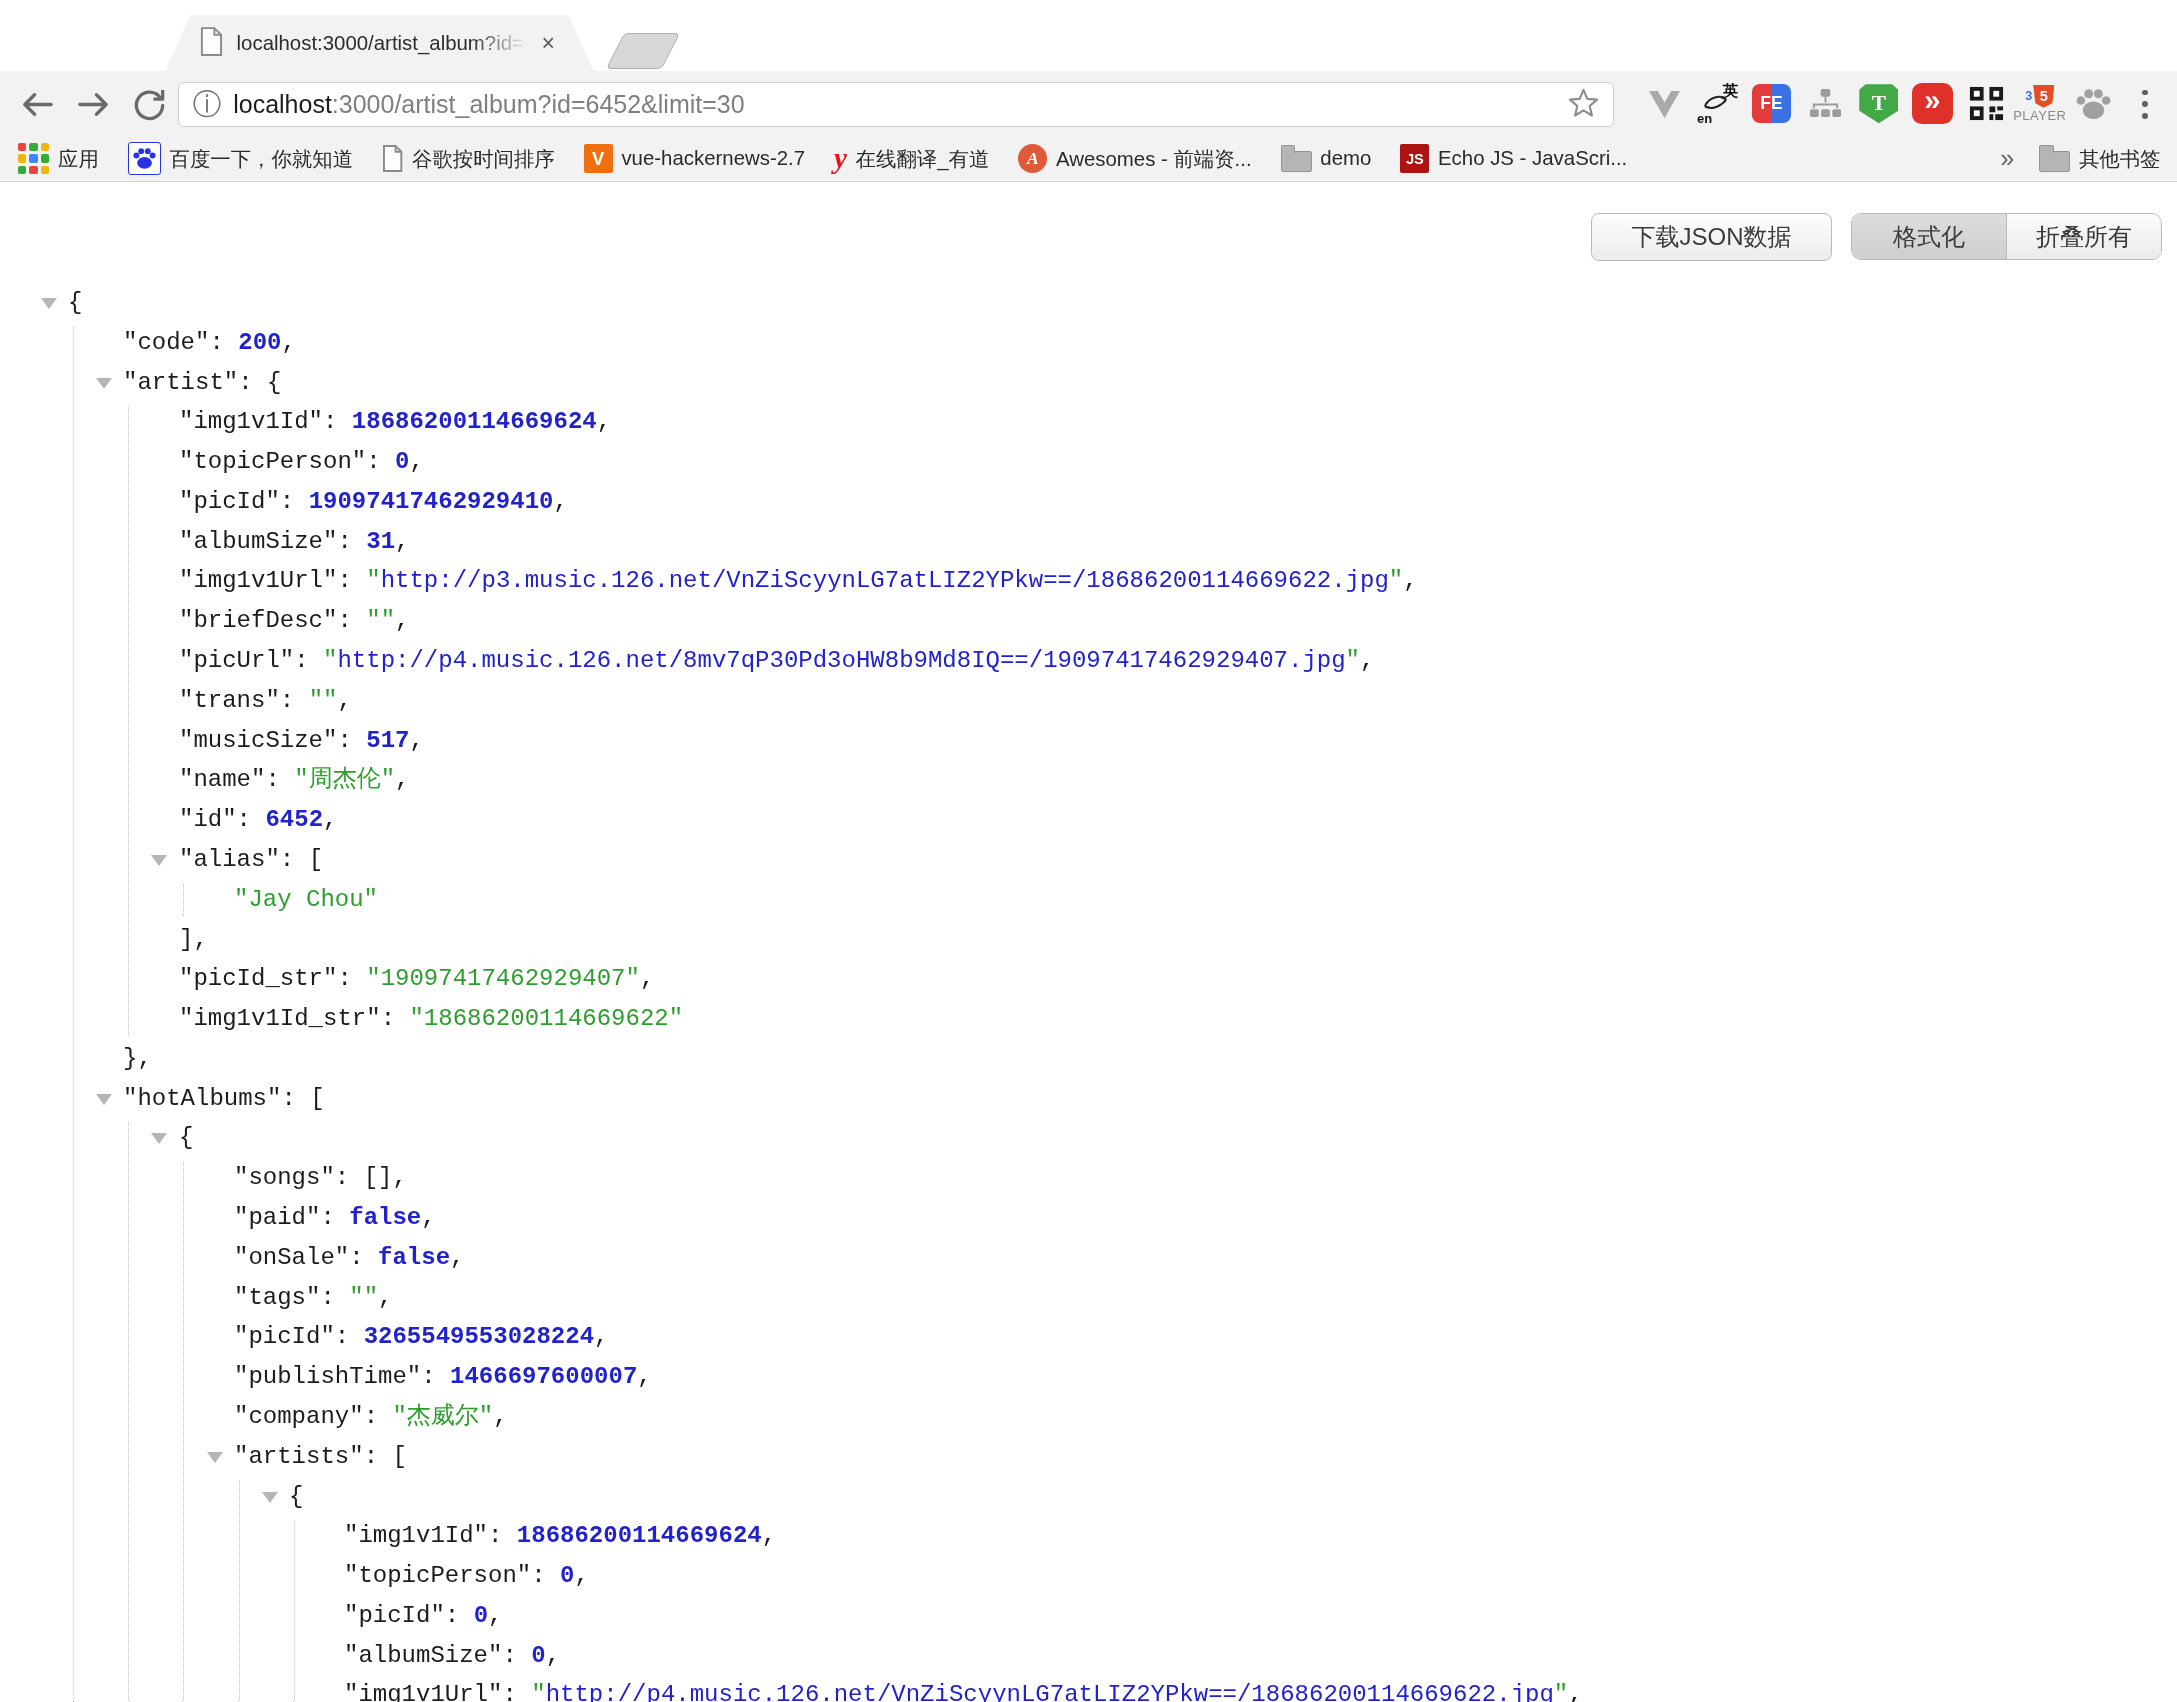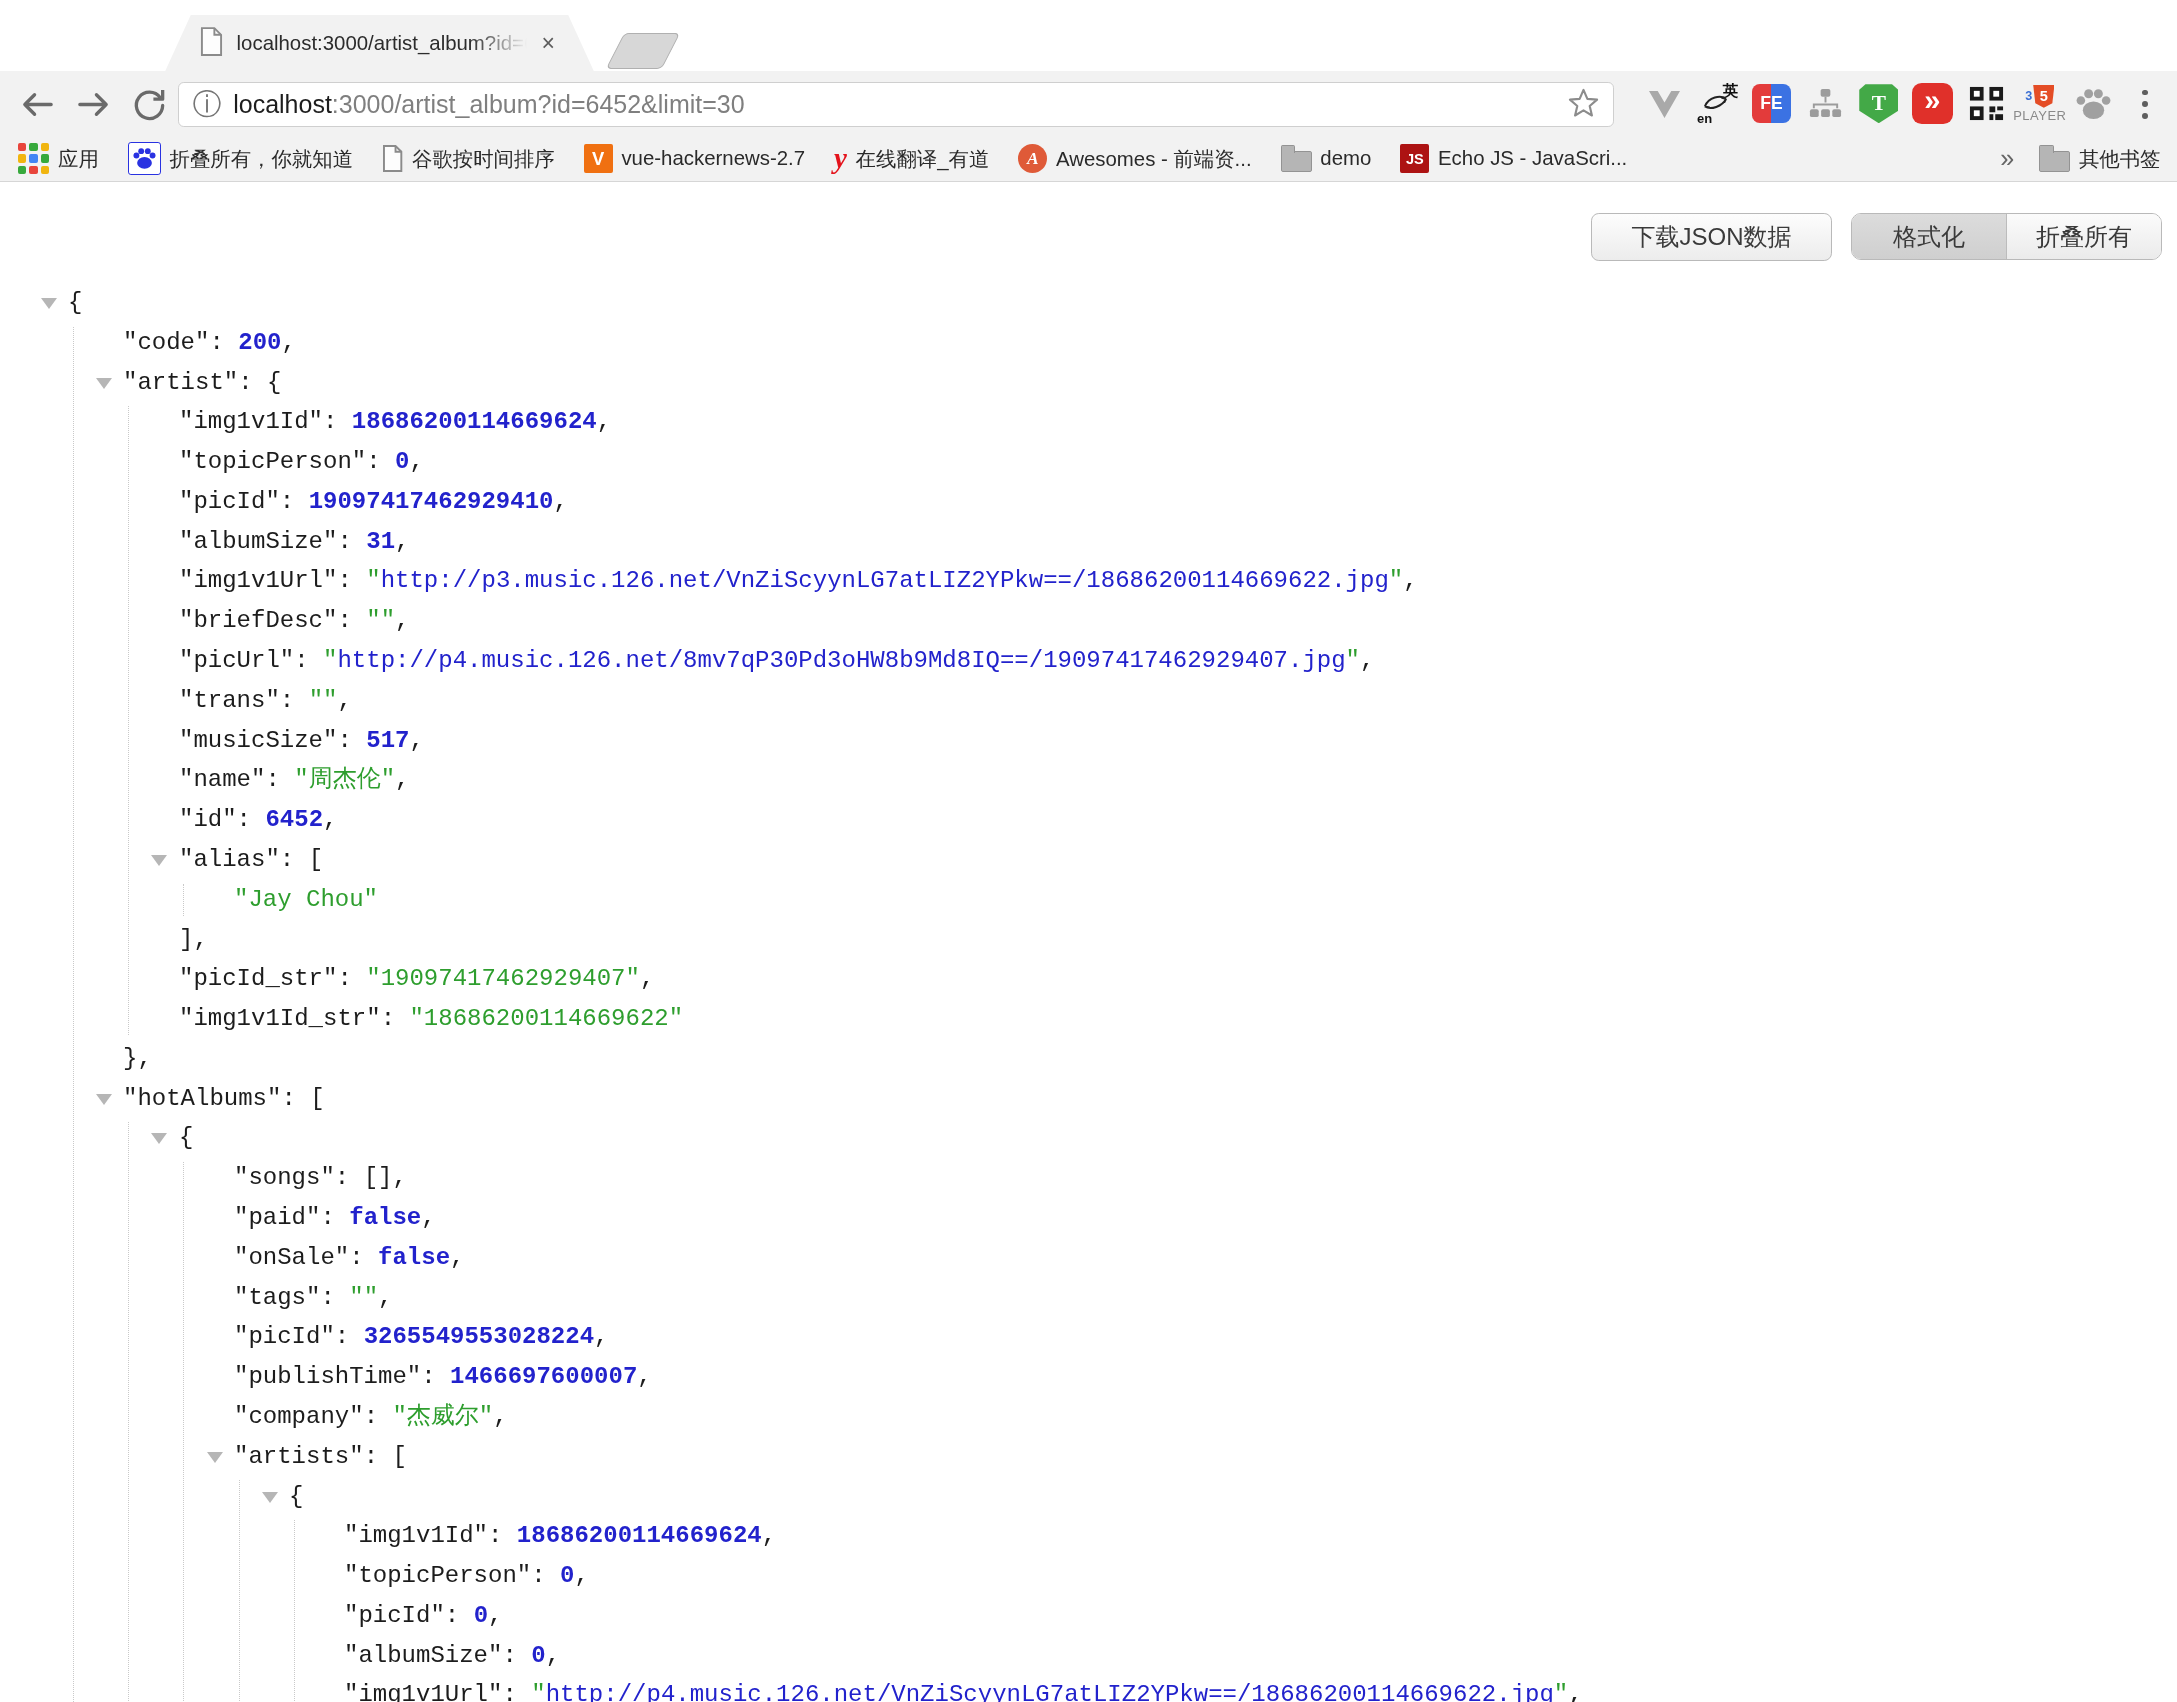--- a/index.html
+++ b/index.html
@@ -210,21 +210,21 @@
             <svg width="27" height="25" viewBox="0 0 36 34">
               <g fill="#2932e1">
                 <ellipse cx="18" cy="23" rx="10" ry="8"></ellipse>
                 <circle cx="7" cy="13" r="4"></circle>
                 <circle cx="13.5" cy="7" r="4"></circle>
                 <circle cx="22.5" cy="7" r="4"></circle>
                 <circle cx="29" cy="13" r="4"></circle>
               </g>
             </svg>
           </span>
-          <span class="bm-label">折叠所有，你就知道</span>
+          <span class="bm-label">百度一下，你就知道</span>
         </span>
         <span class="bm">
           <svg width="21.3" height="27" viewBox="0 0 22 28">
             <path d="M2 1 h12 l6 6 v20 h-18 z" fill="#fdfdfd" stroke="#8b8b8b" stroke-width="2"></path>
             <path d="M14 1 v6 h6" fill="none" stroke="#8b8b8b" stroke-width="2"></path>
           </svg>
           <span class="bm-label">谷歌按时间排序</span>
         </span>
         <span class="bm">
           <span class="sq" style="width:29px;height:29px;background:#f07011;color:#fff;font-size:18.4px;border-radius:1.9px;">V</span>

